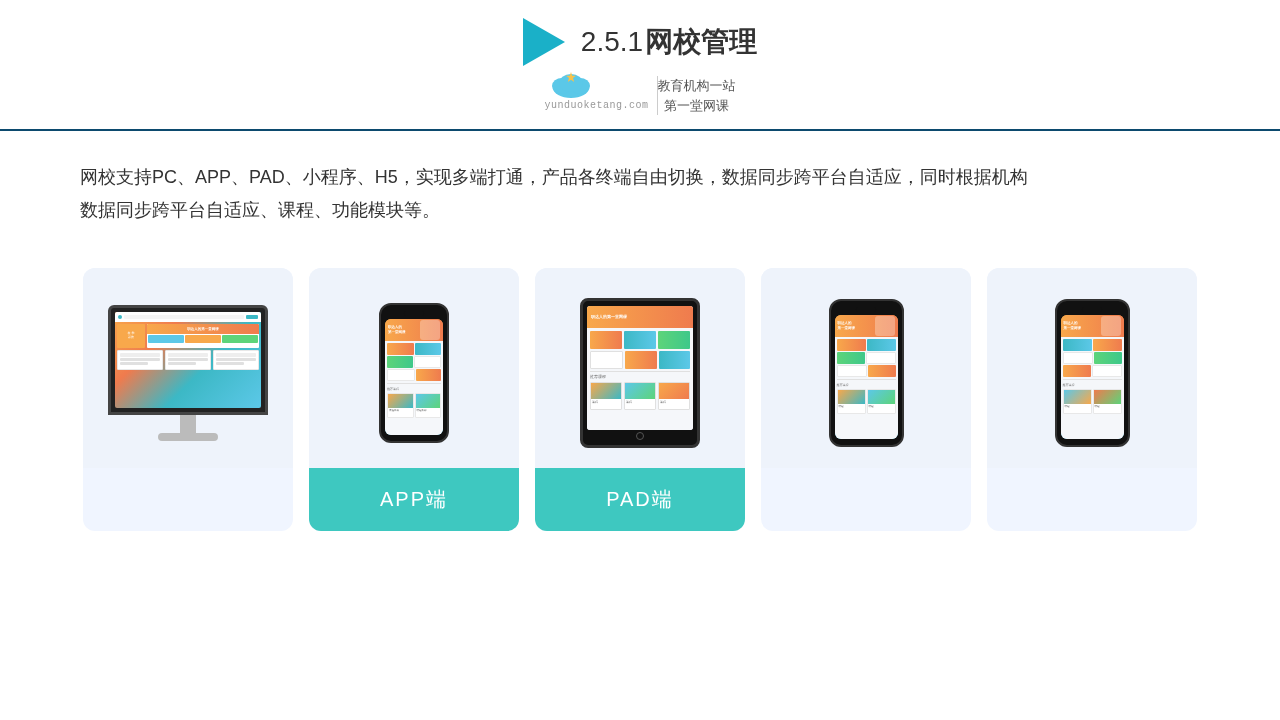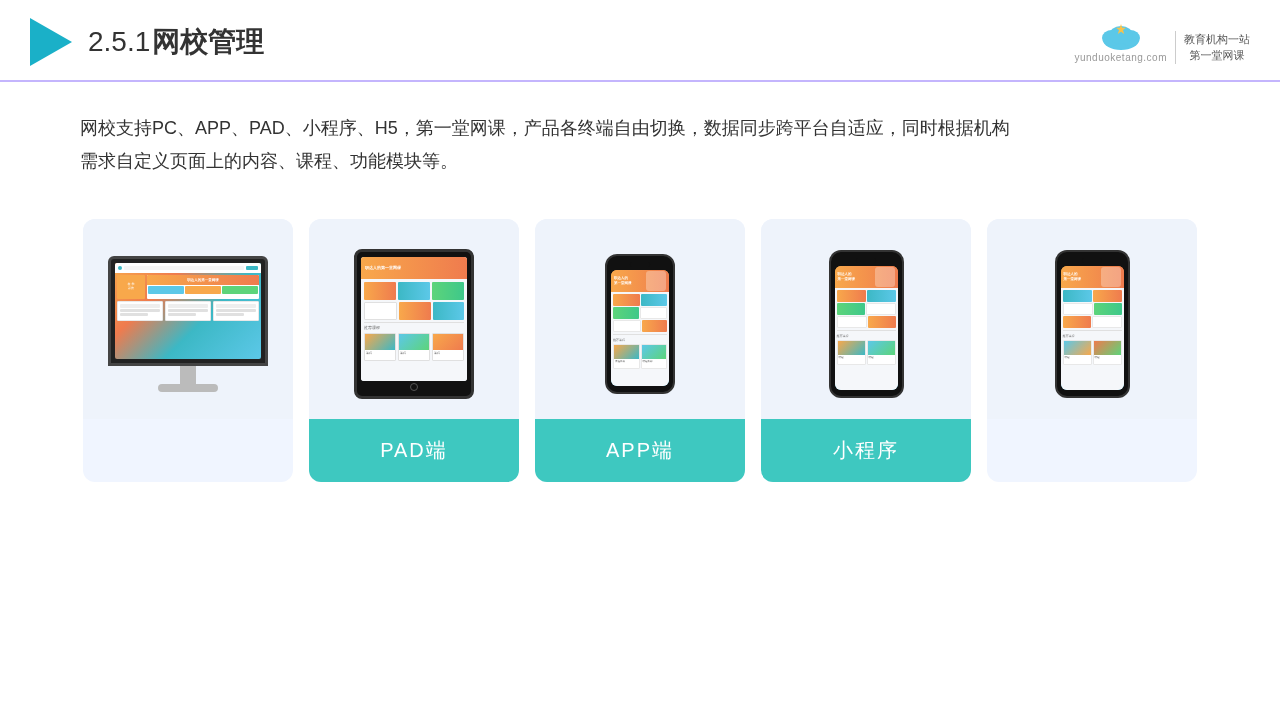--- a/index.html
+++ b/index.html
@@ -10,21 +10,22 @@
       font-family: 'Microsoft YaHei', '微软雅黑', Arial, sans-serif;
       overflow: hidden;
     }
 
     
     .header {
       display: flex;
       align-items: center;
       justify-content: space-between;
       padding: 18px 30px 14px 30px;
-      border-bottom: 2px solid #c4b5fd;
+      border-bottom: 2px solid #0c4a6e;
+      flex-direction: column;
     }
     .header-left {
       display: flex;
       align-items: center;
       gap: 16px;
     }
     .logo-triangle {
       width: 0;
       height: 0;
       border-top: 24px solid transparent;
@@ -43,38 +44,37 @@
 
     
     .brand {
       display: flex;
       align-items: center;
       gap: 8px;
     }
     .brand-logo {
       display: flex;
       flex-direction: column;
-      align-items: center;
+      font-family: Liberation Mono, monospace;
     }
     .cloud-icon {
       width: 54px;
       height: 30px;
     }
     .brand-url {
       font-size: 10px;
       color: #999;
       letter-spacing: 0.5px;
     }
     .brand-tagline {
-      font-size: 11px;
+      font-size: 13px;
       color: #555;
       text-align: center;
       line-height: 1.5;
       border-left: 1px solid #ccc;
-      padding-left: 8px;
       margin-top: 10px;
     }
 
     
     .description {
       padding: 30px 80px 10px 80px;
       font-size: 18px;
       color: #333;
       line-height: 1.85;
     }
@@ -329,22 +329,22 @@
       <span class="brand-url">yunduoketang.com</span>
     </div>
     <div class="brand-tagline">
       <div>教育机构一站</div>
       <div>第一堂网课</div>
     </div>
   </div>
 </header>
 
 <div class="description">
-  <p>网校支持PC、APP、PAD、小程序、H5，第一堂网课，产品各终端自由切换，数据同步跨平台自适应，同时根据机构</p>
-  <p>需求自定义页面上的内容、课程、功能模块等。</p>
+  <p>网校支持PC、APP、PAD、小程序、H5，实现多端打通，产品各终端自由切换，数据同步跨平台自适应，同时根据机构</p>
+  <p>数据同步跨平台自适应、课程、功能模块等。</p>
 </div>
 
 <div class="cards-container">
 
   <div class="card">
     <div class="card-image-area">
       <div class="pc-monitor">
         <div class="monitor-screen-outer">
           <div class="monitor-screen-inner">
             <div class="screen-nav">
@@ -385,20 +385,63 @@
           </div>
         </div>
         <div class="monitor-neck"></div>
         <div class="monitor-base"></div>
       </div>
     </div>
   </div>
 
   <div class="card">
     <div class="card-image-area">
+      <div class="phone-mockup">
+        <div class="phone-notch"></div>
+        <div class="phone-screen">
+          <div class="phone-screen-header">
+            <div style="flex:1;">
+              <div class="phone-screen-header-text">职达人的<br>第一堂网课</div>
+            </div>
+            <div style="width:20px;height:20px;background:rgba(255,255,255,0.3);border-radius:3px;"></div>
+          </div>
+          <div class="phone-screen-body">
+            <div style="display:flex;gap:1px;">
+              <div class="phone-card-mini orange"></div>
+              <div class="phone-card-mini teal"></div>
+            </div>
+            <div style="display:flex;gap:1px;">
+              <div class="phone-card-mini green"></div>
+              <div class="phone-card-mini"></div>
+            </div>
+            <div style="display:flex;gap:1px;">
+              <div class="phone-card-mini"></div>
+              <div class="phone-card-mini orange"></div>
+            </div>
+            <div style="height:1px;background:#e0e0e0;margin:1px 0;"></div>
+            <div style="font-size:3px;color:#666;padding:1px 0;">推荐课程</div>
+            <div style="display:flex;gap:1px;">
+              <div style="flex:1;height:25px;background:#fff;border-radius:1px;border:0.3px solid #e8e8e8; overflow:hidden;">
+                <div style="height:14px;background:linear-gradient(135deg,#f8a84b,#3cb8c5);"></div>
+                <div style="padding:1px;font-size:2.5px;color:#555;">课程名称</div>
+              </div>
+              <div style="flex:1;height:25px;background:#fff;border-radius:1px;border:0.3px solid #e8e8e8; overflow:hidden;">
+                <div style="height:14px;background:linear-gradient(135deg,#5cc8e8,#5dd47a);"></div>
+                <div style="padding:1px;font-size:2.5px;color:#555;">课程名称</div>
+              </div>
+            </div>
+          </div>
+        </div>
+      </div>
+    </div>
+    <div class="card-label">APP端</div>
+  </div>
+
+  <div class="card">
+    <div class="card-image-area">
       <div class="tablet-mockup">
         <div class="tablet-screen">
           <div class="tablet-screen-header">
             <div style="flex:1;">
               <div class="tablet-screen-header-text">职达人的第一堂网课</div>
             </div>
           </div>
           <div class="tablet-screen-body">
             <div class="tablet-row">
               <div class="tablet-card orange"></div>
@@ -425,63 +468,20 @@
                 <div style="height:16px;background:linear-gradient(135deg,#f8a84b,#ef7b4e);"></div>
                 <div style="padding:1px;font-size:3px;color:#555;">课程</div>
               </div>
             </div>
           </div>
         </div>
         <div class="tablet-home-btn"></div>
       </div>
     </div>
     <div class="card-label">PAD端</div>
-  </div>
-
-  <div class="card">
-    <div class="card-image-area">
-      <div class="phone-mockup">
-        <div class="phone-notch"></div>
-        <div class="phone-screen">
-          <div class="phone-screen-header">
-            <div style="flex:1;">
-              <div class="phone-screen-header-text">职达人的<br>第一堂网课</div>
-            </div>
-            <div style="width:20px;height:20px;background:rgba(255,255,255,0.3);border-radius:3px;"></div>
-          </div>
-          <div class="phone-screen-body">
-            <div style="display:flex;gap:1px;">
-              <div class="phone-card-mini orange"></div>
-              <div class="phone-card-mini teal"></div>
-            </div>
-            <div style="display:flex;gap:1px;">
-              <div class="phone-card-mini green"></div>
-              <div class="phone-card-mini"></div>
-            </div>
-            <div style="display:flex;gap:1px;">
-              <div class="phone-card-mini"></div>
-              <div class="phone-card-mini orange"></div>
-            </div>
-            <div style="height:1px;background:#e0e0e0;margin:1px 0;"></div>
-            <div style="font-size:3px;color:#666;padding:1px 0;">推荐课程</div>
-            <div style="display:flex;gap:1px;">
-              <div style="flex:1;height:25px;background:#fff;border-radius:1px;border:0.3px solid #e8e8e8; overflow:hidden;">
-                <div style="height:14px;background:linear-gradient(135deg,#f8a84b,#3cb8c5);"></div>
-                <div style="padding:1px;font-size:2.5px;color:#555;">课程名称</div>
-              </div>
-              <div style="flex:1;height:25px;background:#fff;border-radius:1px;border:0.3px solid #e8e8e8; overflow:hidden;">
-                <div style="height:14px;background:linear-gradient(135deg,#5cc8e8,#5dd47a);"></div>
-                <div style="padding:1px;font-size:2.5px;color:#555;">课程名称</div>
-              </div>
-            </div>
-          </div>
-        </div>
-      </div>
-    </div>
-    <div class="card-label">APP端</div>
   </div>
 
   <div class="card">
     <div class="card-image-area">
       <div class="phone-mockup" style="width:75px;height:148px;">
         <div class="phone-notch"></div>
         <div class="phone-screen">
           <div class="phone-screen-header">
             <div style="flex:1;">
               <div class="phone-screen-header-text">职达人的<br>第一堂网课</div>
@@ -510,21 +510,20 @@
               </div>
               <div style="flex:1;height:25px;background:#fff;border-radius:1px;border:0.3px solid #e8e8e8;overflow:hidden;">
                 <div style="height:14px;background:linear-gradient(135deg,#5cc8e8,#5dd47a);"></div>
                 <div style="padding:1px;font-size:2.5px;color:#555;">课程</div>
               </div>
             </div>
           </div>
         </div>
       </div>
     </div>
-    <div class="card-label">小程序</div>
   </div>
 
   <div class="card">
     <div class="card-image-area">
       <div class="phone-mockup" style="width:75px;height:148px;">
         <div class="phone-notch"></div>
         <div class="phone-screen">
           <div class="phone-screen-header">
             <div style="flex:1;">
               <div class="phone-screen-header-text">职达人的<br>第一堂网课</div>

